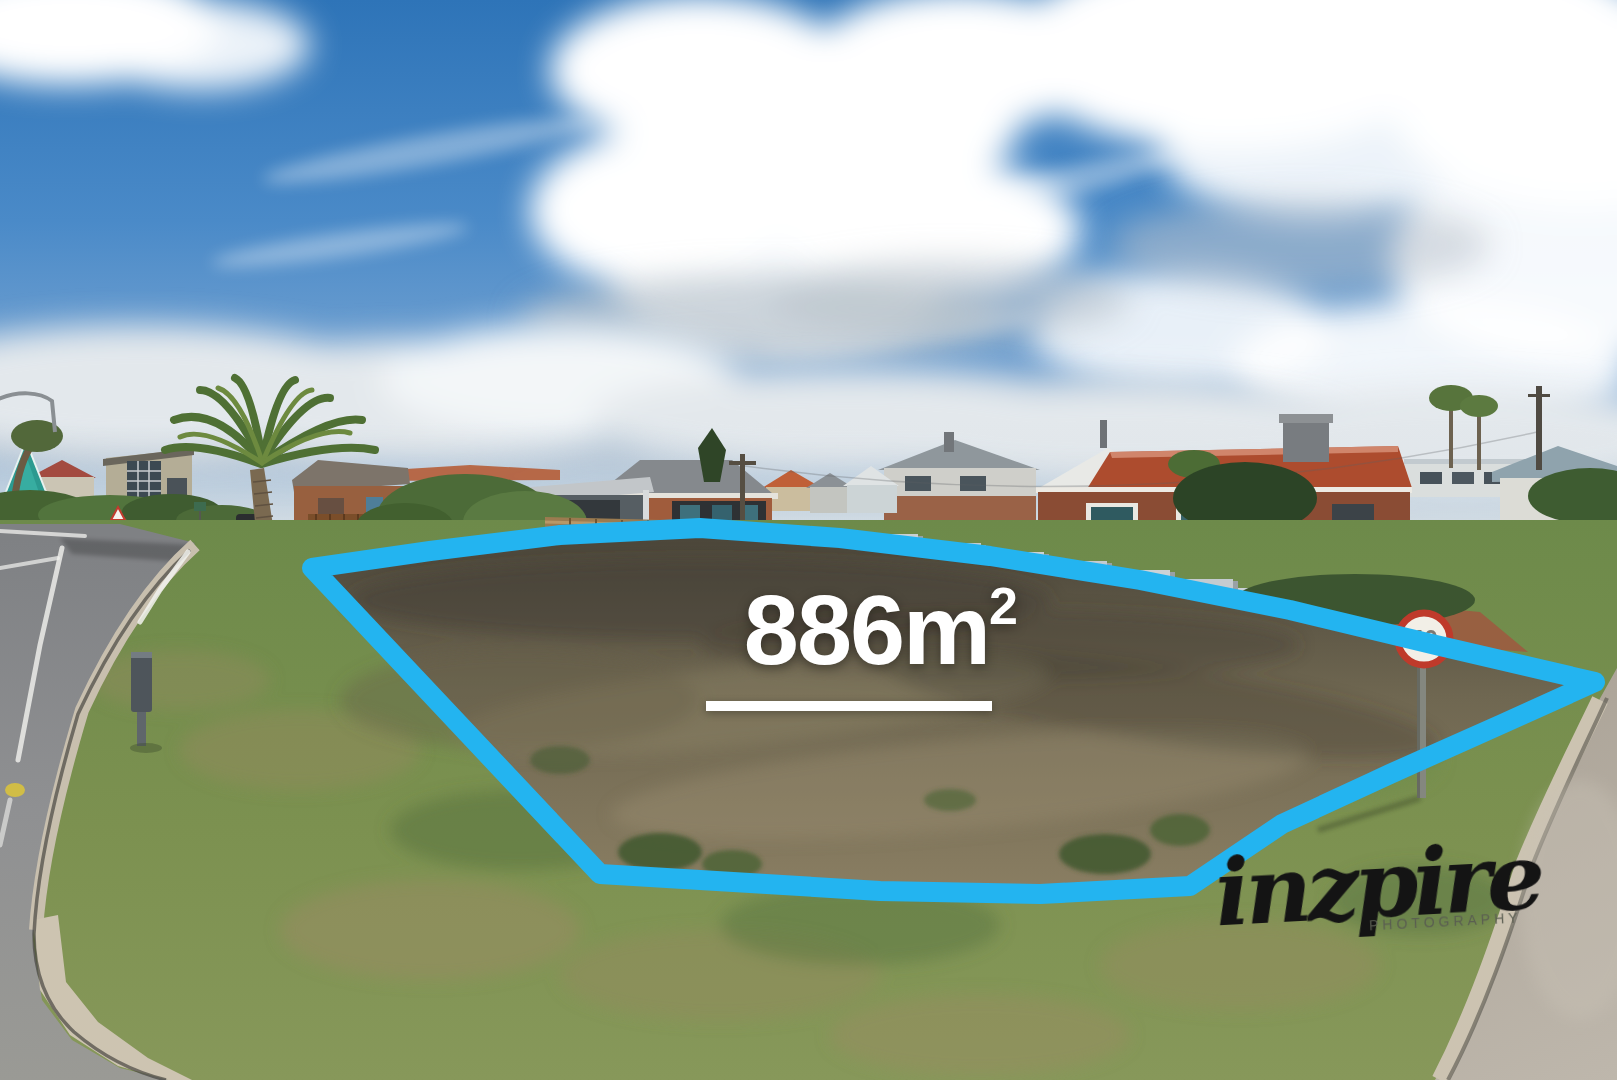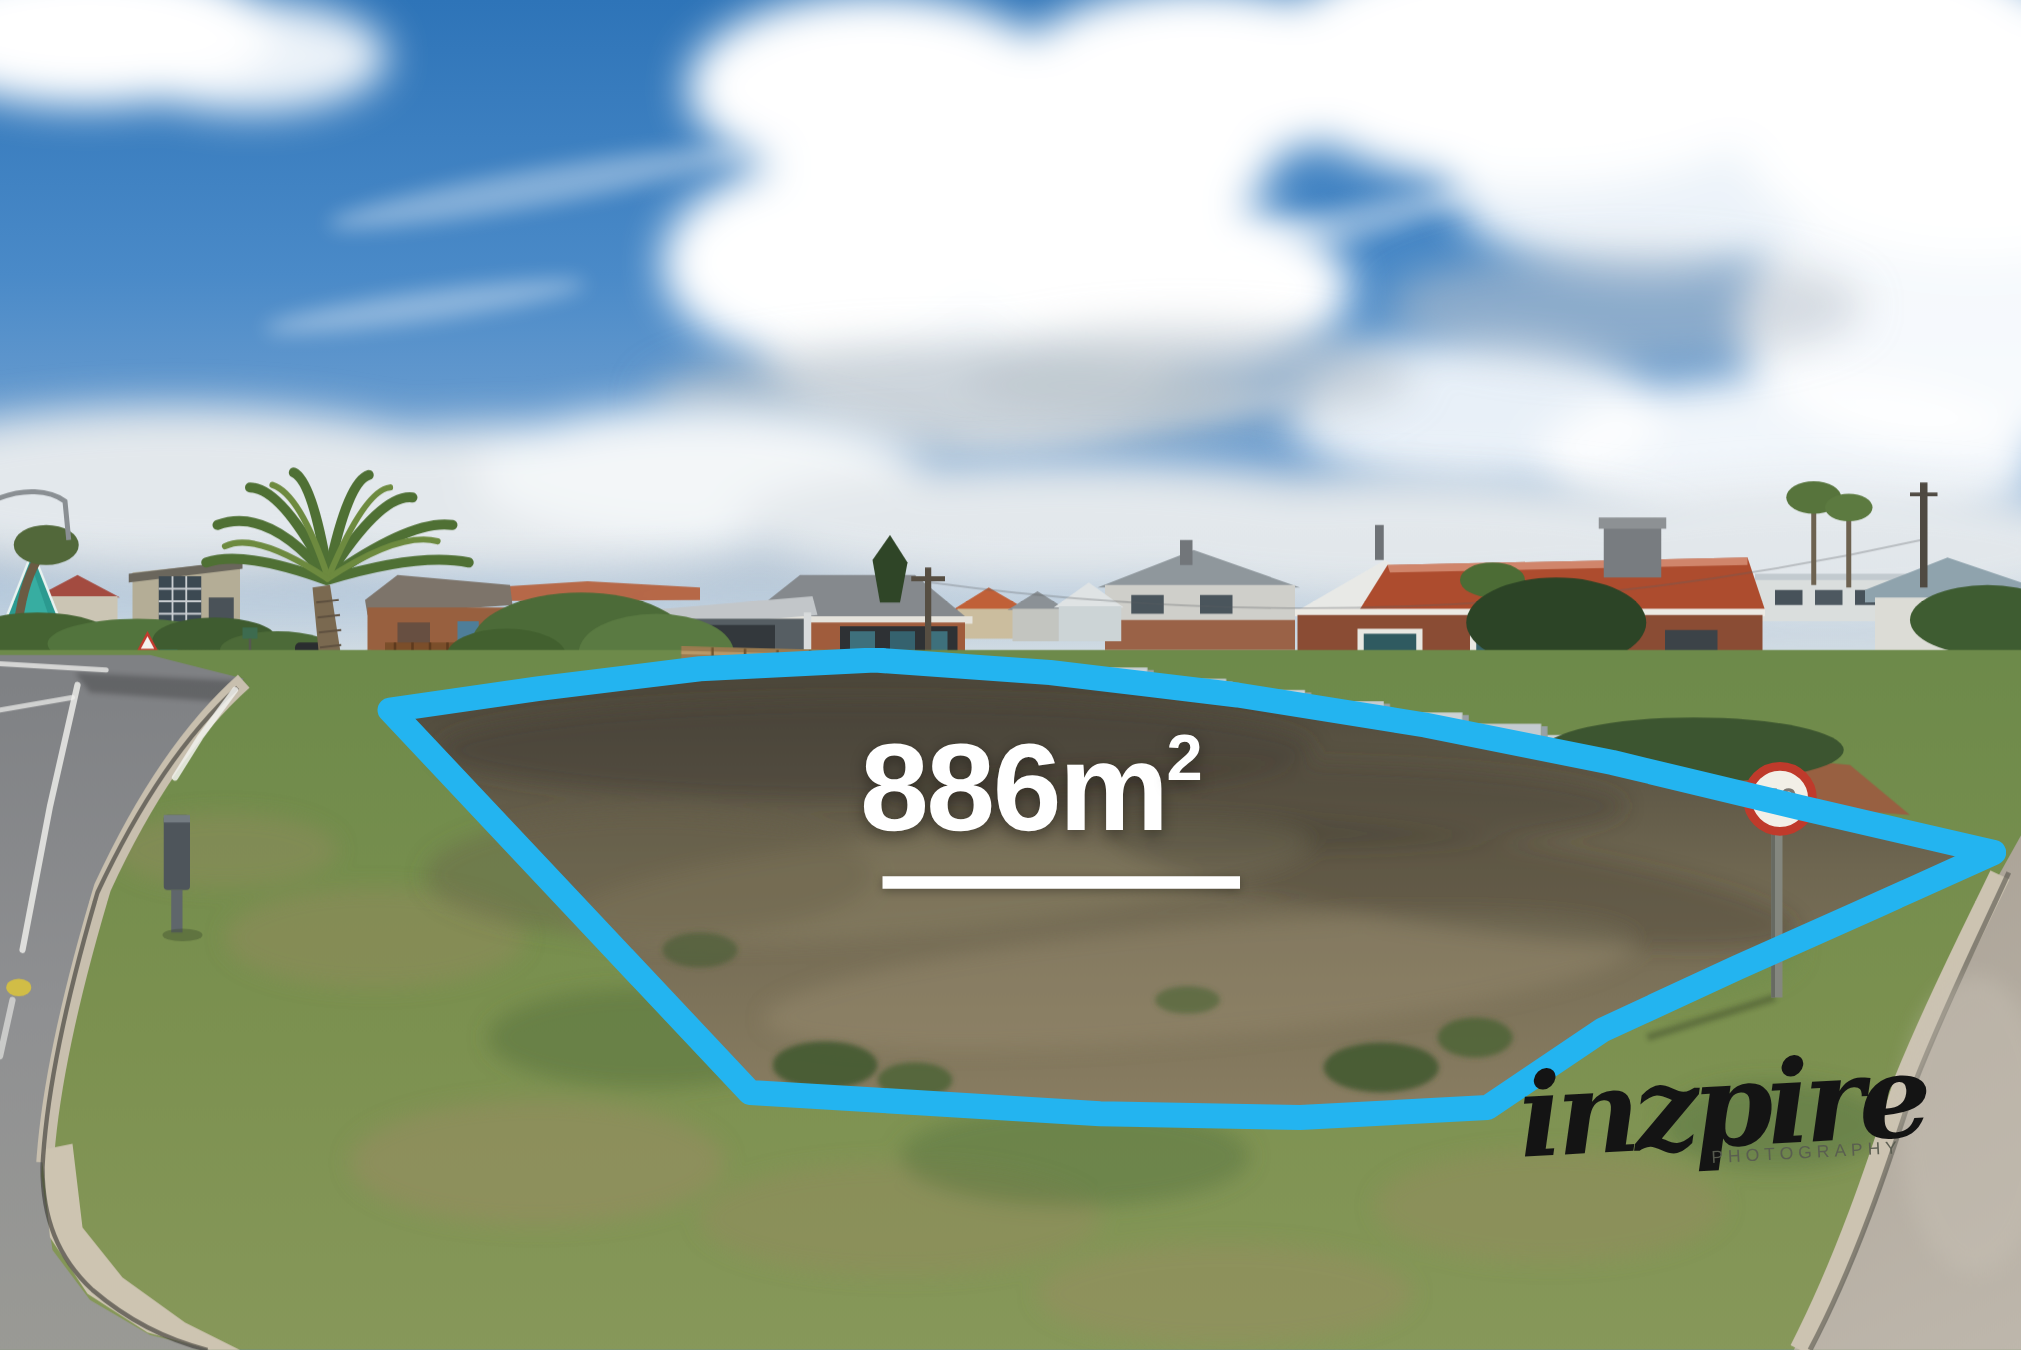--- a/index.html
+++ b/index.html
@@ -7,21 +7,21 @@
     position:relative;
     width:1617px;height:1080px;
     overflow:hidden;
     font-family:"Liberation Sans",sans-serif;
     background:#4a8ac8;
   }
   #photo-canvas svg{position:absolute;left:0;top:0;}
   
   #area-label{
     position:absolute;left:688px;top:580px;width:330px;
-    text-align:left;color:#ffffff;
+    text-align:right;color:#ffffff;
     font-weight:800;font-size:99px;letter-spacing:-2px;
     text-shadow:0 3px 12px rgba(0,0,0,.38);
     line-height:1;white-space:nowrap;
   }
   #area-label .sup{
     font-size:52px;position:relative;top:-40px;letter-spacing:0;
   }
   #area-underline{
     position:absolute;left:706px;top:701px;width:286px;height:10px;
     background:#ffffff;box-shadow:0 2px 8px rgba(0,0,0,.3);

